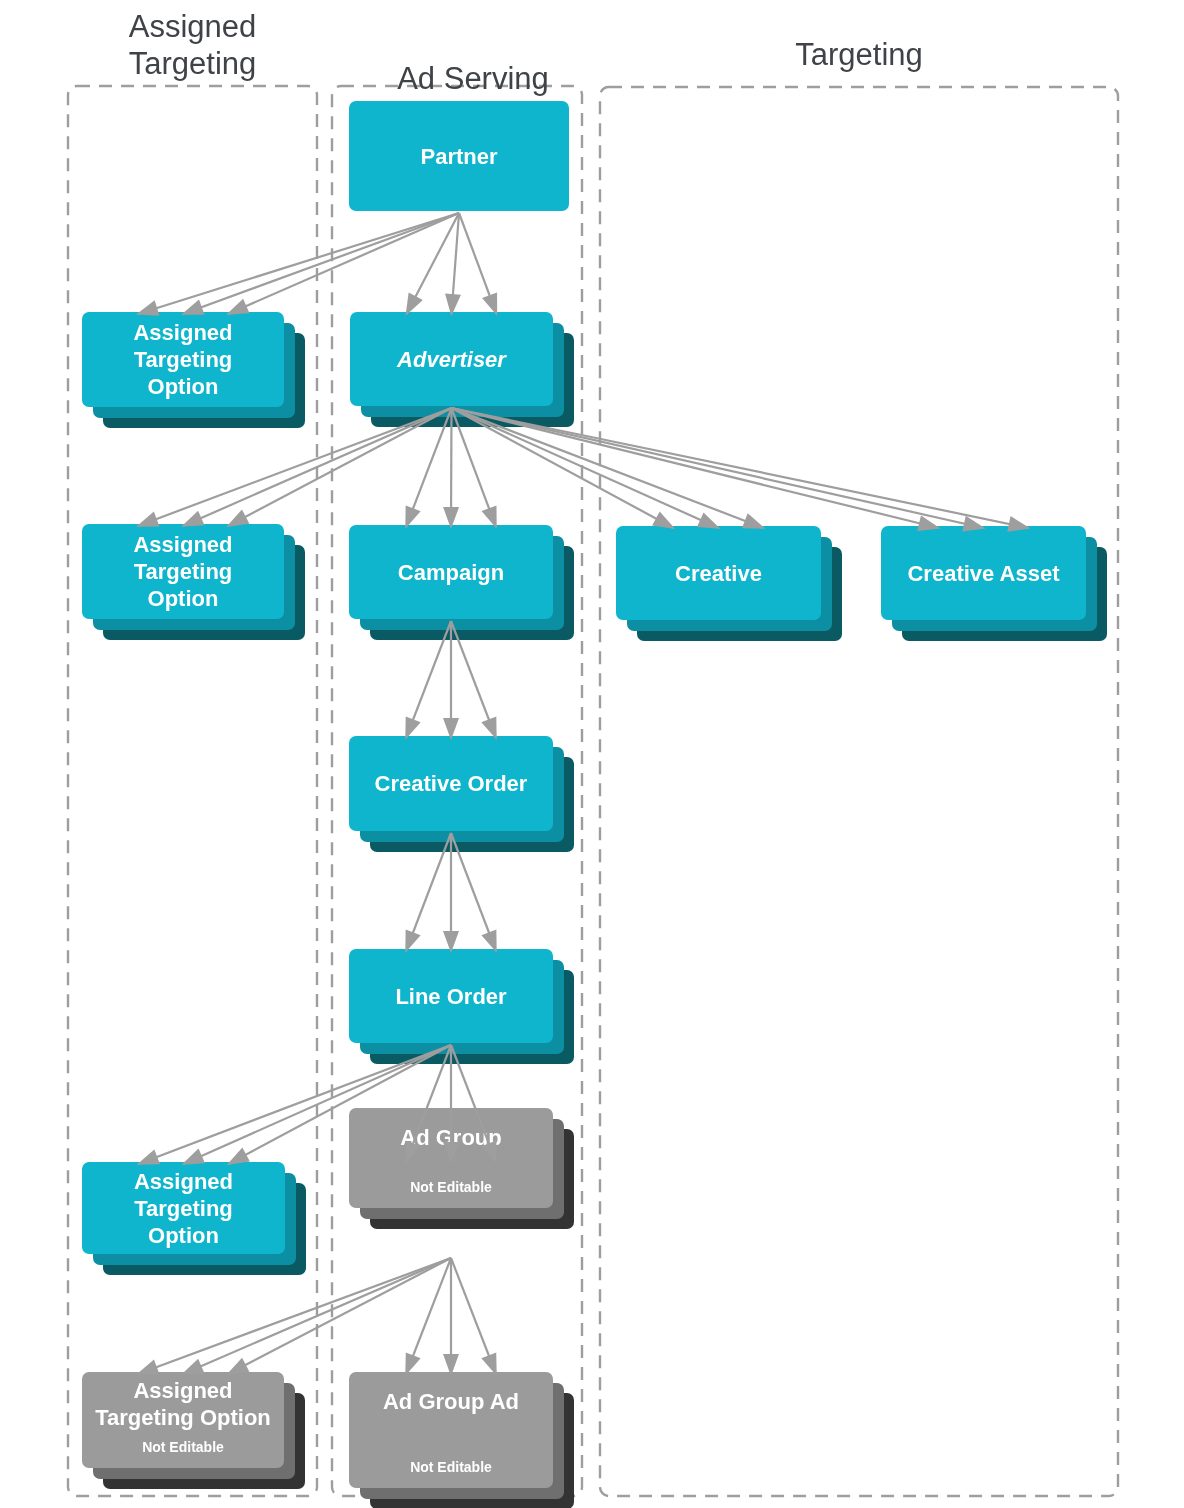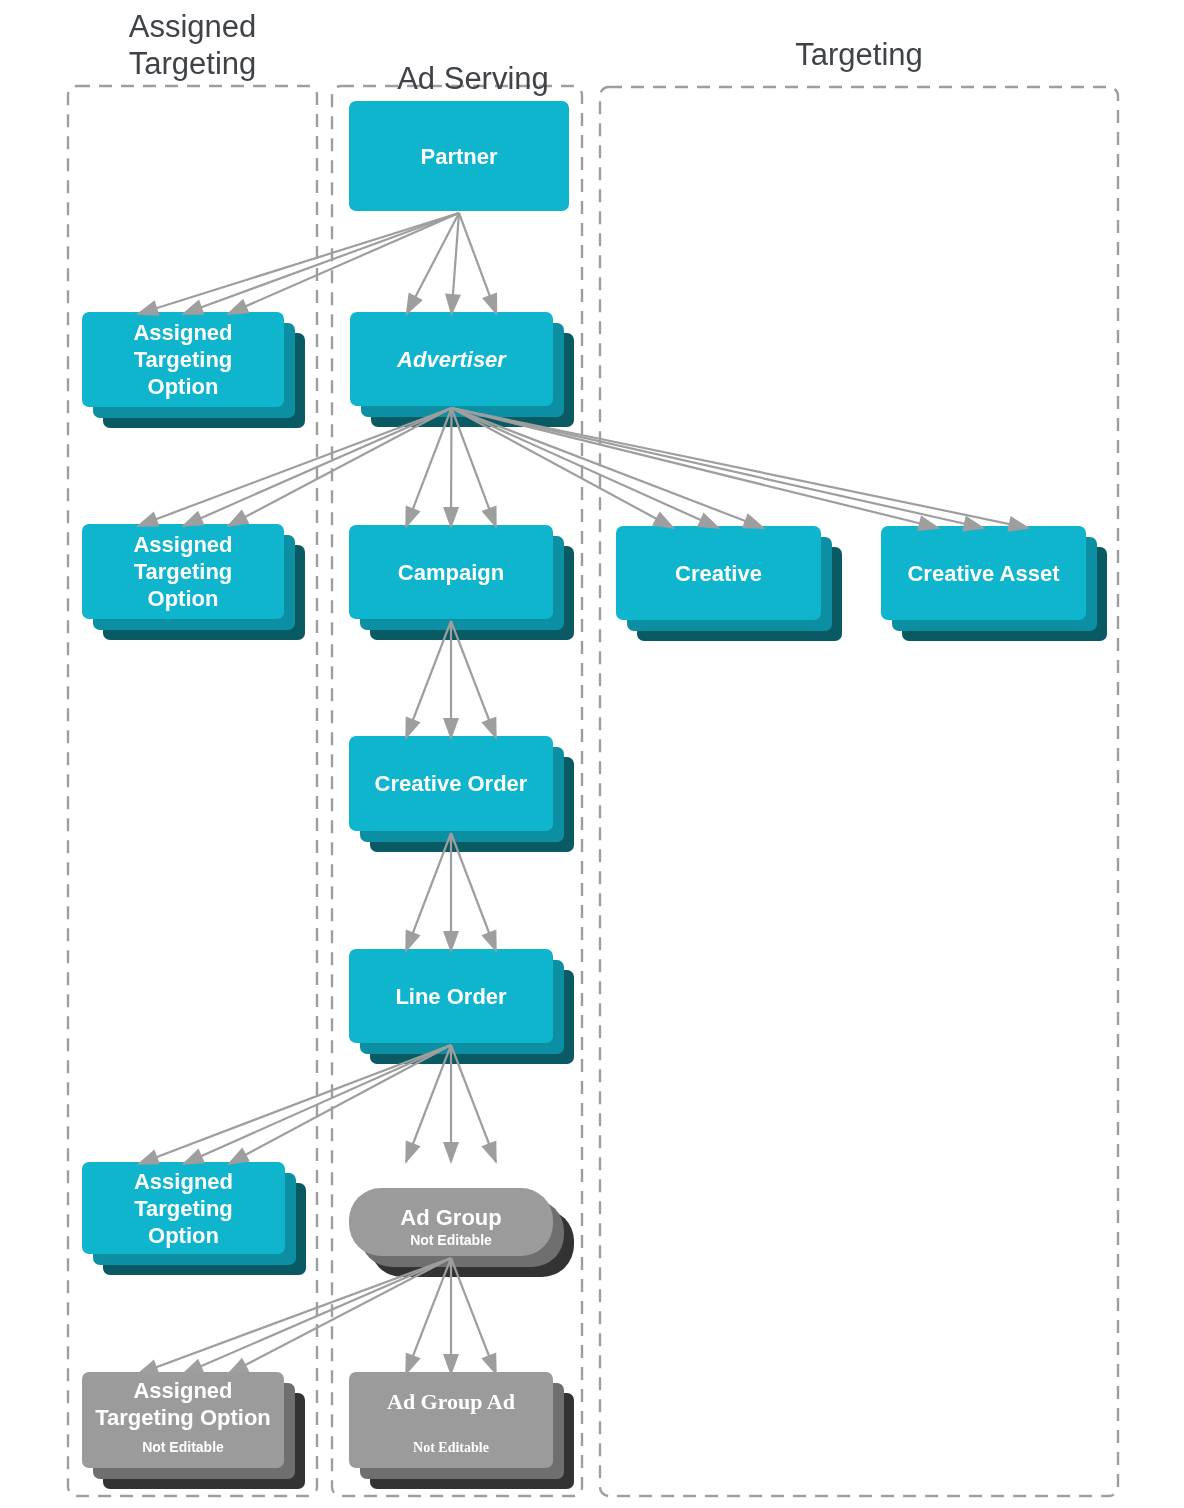--- a/index.html
+++ b/index.html
@@ -126,30 +126,30 @@
         <div class="label">Creative Order</div>
       </div>
       <div class="node cyan" style="left: 349px; top: 949px; width: 204px; height: 94px;">
         <div class="label">Line Order</div>
       </div>
       <div class="node cyan" style="left: 82px; top: 1162px; width: 203px; height: 92px;">
         <div class="label">Assigned
 Targeting
 Option</div>
       </div>
-      <div class="node gray" style="left: 349px; top: 1188px; width: 204px; height: 68px; border-radius: 32px;">
+      <div class="node gray" style="left: 349px; top: 1108px; width: 204px; height: 100px;">
         <div class="label">Ad Group</div>
         <div class="sublabel">Not Editable</div>
       </div>
       <div class="node gray two-line-label" style="left: 82px; top: 1372px; width: 202px; height: 96px;">
         <div class="label">Assigned
 Targeting Option</div>
         <div class="sublabel">Not Editable</div>
       </div>
-      <div class="node gray" style="left: 349px; top: 1372px; width: 204px; height: 96px; font-family: Liberation Serif, serif;">
+      <div class="node gray" style="left: 349px; top: 1372px; width: 204px; height: 116px;">
         <div class="label">Ad Group Ad</div>
         <div class="sublabel">Not Editable</div>
       </div>
     </div>
 
   <svg id="edges-svg" class="layer" viewBox="0 0 1184 1508" xmlns="http://www.w3.org/2000/svg">
     <defs>
       <marker id="arrowhead" markerUnits="userSpaceOnUse" markerWidth="24" markerHeight="18" refX="21" refY="8.5" orient="auto">
         <path d="M1,0.5 L23,8.5 L1,16.5 Z"></path>
       </marker>

